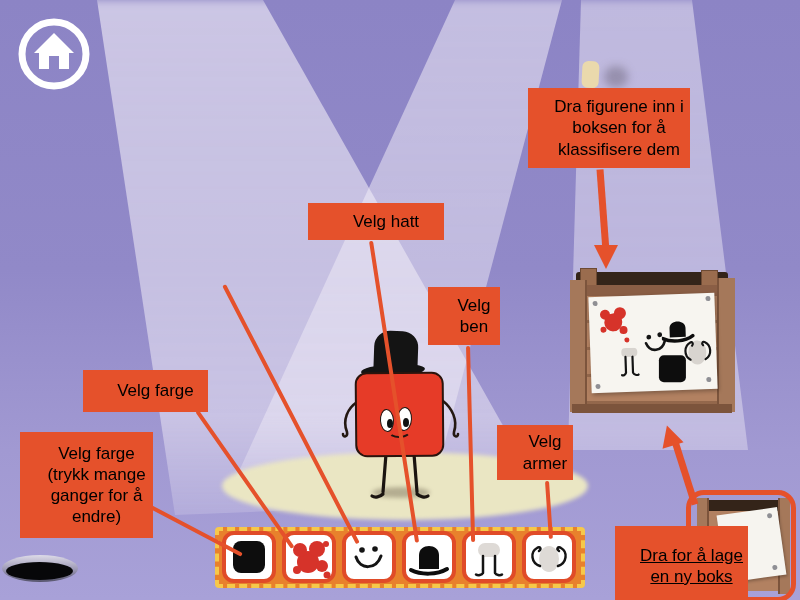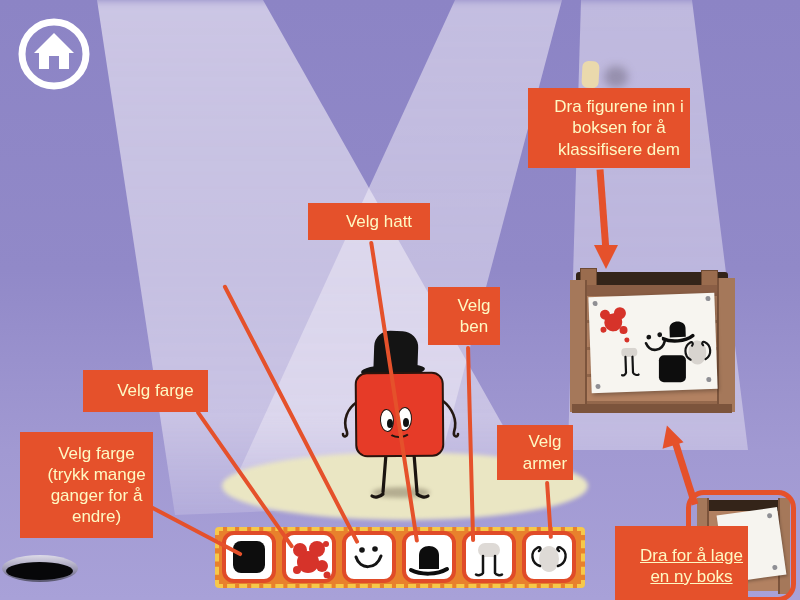--- a/index.html
+++ b/index.html
@@ -78,24 +78,24 @@
 
   
   #toolbar{left:215px;top:527px;width:370px;height:61px;background:#e8812c;
            border:4px dashed #f6c84a;border-radius:4px;z-index:25;}
   .tool-btn{top:531px;width:54px;height:52px;background:#fff;border:4px solid #e04b28;
             border-radius:12px;z-index:26;cursor:pointer;display:flex;align-items:center;justify-content:center;}
   .tool-btn svg{position:static;}
   #tb-1{left:222px;} #tb-2{left:282px;} #tb-3{left:342px;} #tb-4{left:402px;} #tb-5{left:462px;} #tb-6{left:522px;}
 
   
-  .callout{background:#e5512b;color:#fef9c3;font-size:17px;line-height:1.25;text-align:center;
+  .callout{background:#e5512b;color:#000000;font-size:17px;line-height:1.25;text-align:center;
            display:flex;align-items:center;justify-content:center;white-space:pre-line;z-index:45;padding-left:20px;}
   #a-drag-into-box{left:528px;top:88px;width:162px;height:80px;}
-  #a-velg-hatt{left:308px;top:203px;width:122px;height:37px;}
+  #a-velg-hatt{left:308px;top:203px;width:136px;height:37px;}
   #a-velg-ansikt{left:135px;top:247px;width:121px;height:38px;}
   #a-velg-farge{left:83px;top:370px;width:125px;height:42px;}
   #a-velg-farge-long{left:20px;top:432px;width:133px;height:106px;}
   #a-velg-ben{left:428px;top:287px;width:72px;height:58px;}
   #a-velg-armer{left:497px;top:425px;width:76px;height:55px;}
   #a-drag-new-box{left:615px;top:526px;width:133px;height:80px;text-decoration:underline;}
 
   
   .pline{height:4px;background:#e5512b;border-radius:2px;transform-origin:0 50%;z-index:40;}
   #l-hatt{left:371px;top:239px;width:305px;transform:rotate(81.3deg);}

